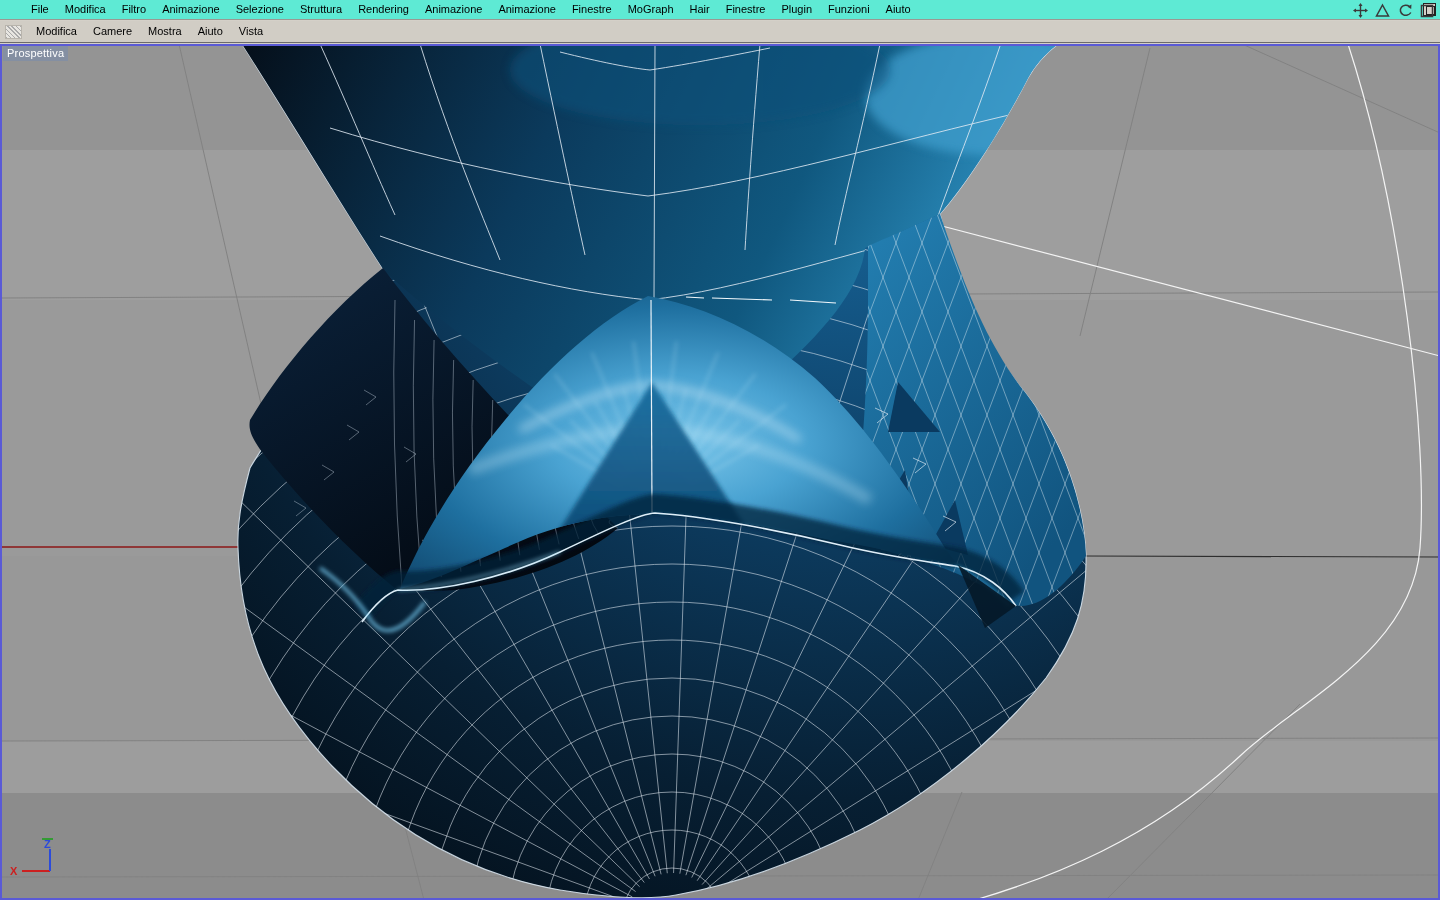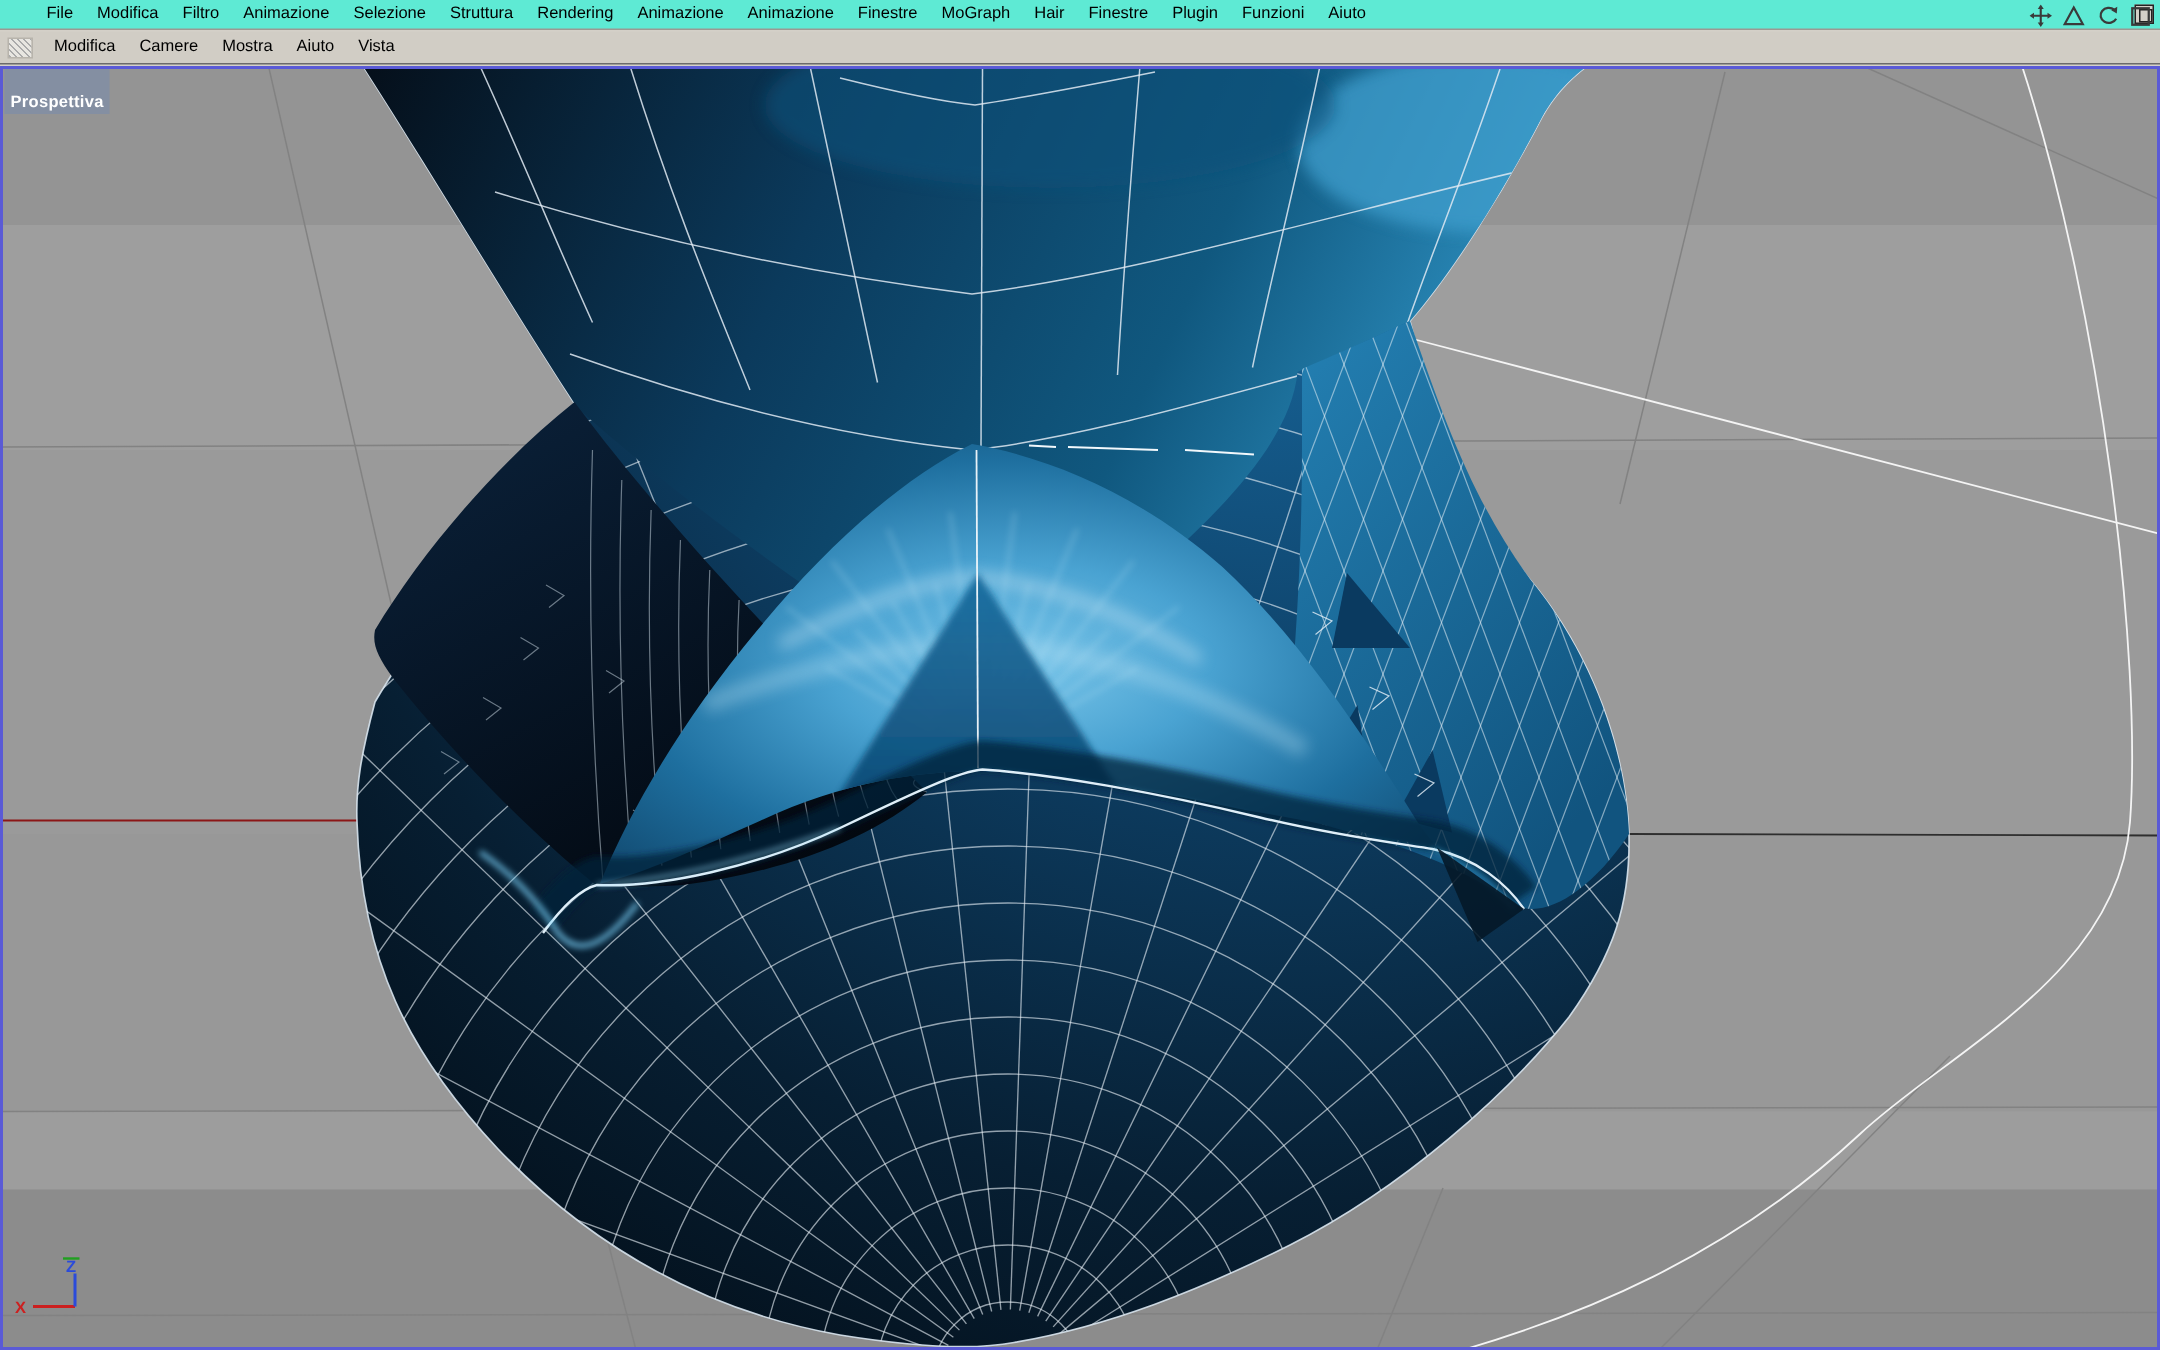--- a/index.html
+++ b/index.html
@@ -19,21 +19,21 @@
   #drag-handle{width:17px;height:14px;margin:0 6px 0 5px;
     background:repeating-linear-gradient(45deg,#aaa 0 1px,#e8e6e1 1px 3px);
     border:1px solid #b8b4ac;box-sizing:border-box;}
   #vp-icons{position:absolute;right:6px;top:3px;display:flex;gap:7px;align-items:center;}
   #vp-icons svg{display:block;}
   
   #viewport{position:absolute;left:0;top:44px;width:1440px;height:856px;background:#9a9a9a;}
   #vp-border{position:absolute;left:0;top:44px;width:1440px;height:856px;
     border:2px solid #5a5ad6;box-sizing:border-box;pointer-events:none;z-index:30;}
   #vp-label{position:absolute;left:3px;top:46px;z-index:20;font-size:11px;color:#fff;
-    background:rgba(130,142,163,0.9);padding:16px 4px 2px;letter-spacing:0.2px;font-weight:bold;}
+    background:rgba(130,142,163,0.9);padding:1px 4px 2px;letter-spacing:0.2px;}
   svg text{font-family:"Liberation Sans",sans-serif;}
 </style>
 </head>
 <body>
 
 <div id="menubar">
     <span class="mi">File</span>
     <span class="mi">Modifica</span>
     <span class="mi">Filtro</span>
     <span class="mi">Animazione</span>

